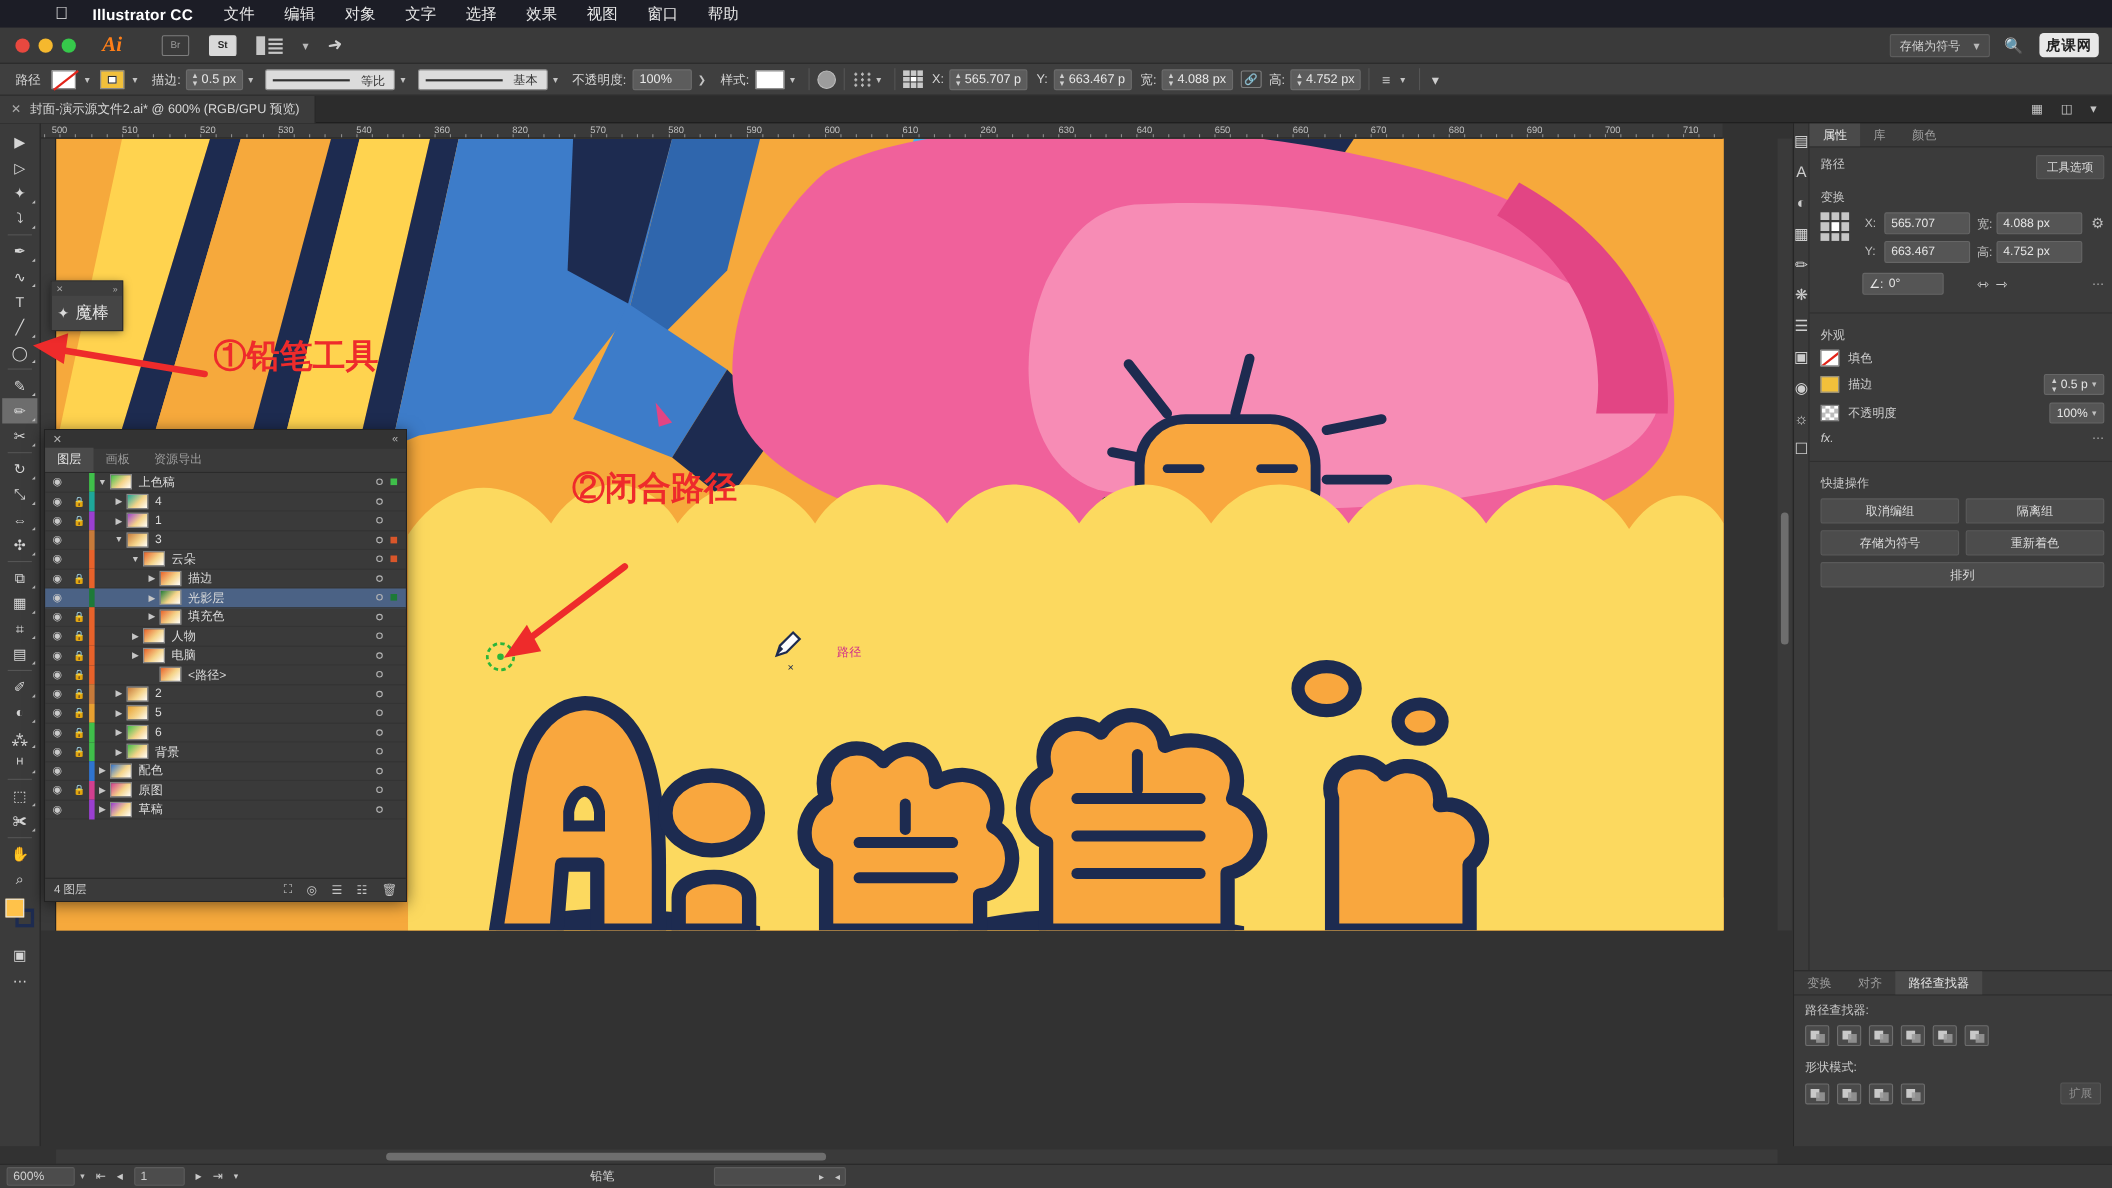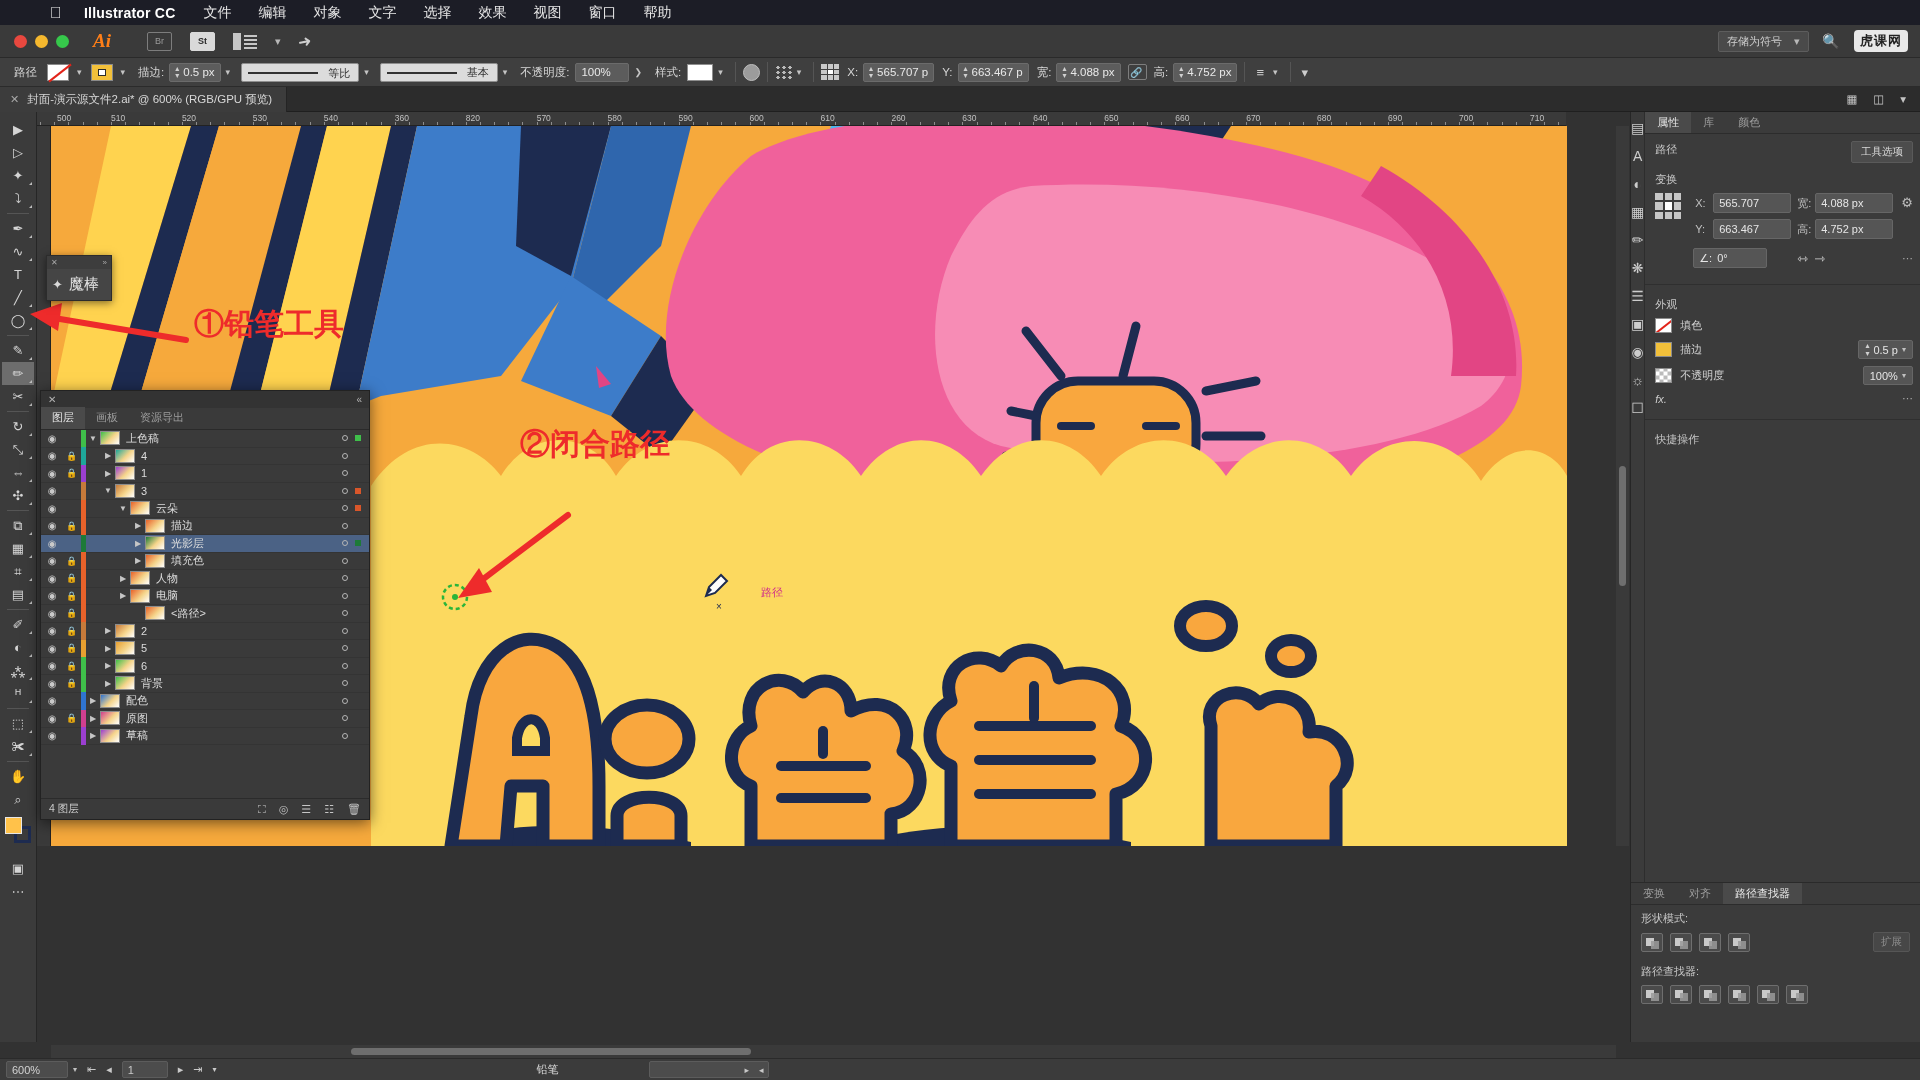--- a/index.html
+++ b/index.html
@@ -394,21 +394,21 @@
       <span>封面-演示源文件2.ai* @ 600% (RGB/GPU 预览)</span>
     </div>
     <div class="tabright">
       <span>▦</span>
       <span>◫</span>
       <span>▾</span>
     </div>
   </div>
 
   <div class="ruler-h" id="rulerH">
-      <span class="tick" style="left: 20px;">500</span>
+      <span class="tick" style="left: 10px;">500</span>
       <span class="mk" style="left: 3px;"></span>
       <span class="mk" style="left: 17.1903px;"></span>
       <span class="mk" style="left: 31.3805px;"></span>
       <span class="mk" style="left: 45.5708px;"></span>
       <span class="mk" style="left: 59.761px;"></span>
       <span class="tick" style="left: 73.9513px;">510</span>
       <span class="mk" style="left: 73.9513px;"></span>
       <span class="mk" style="left: 88.1415px;"></span>
       <span class="mk" style="left: 102.332px;"></span>
       <span class="mk" style="left: 116.522px;"></span>
@@ -1087,49 +1087,56 @@
         <div class="approw">
           <span style="color:#cdcdcd; font-style:italic;">fx.</span>
           <span style="margin-left:auto; color:#aaa;">⋯</span>
         </div>
       </div>
 
       <div class="rp-div"></div>
 
       <div class="rp-sec">
         <div class="rp-sec-title">快捷操作</div>
+        <div class="qa-grid">
+          <span class="qa-btn">取消编组</span>
+          <span class="qa-btn">隔离组</span>
+          <span class="qa-btn">存储为符号</span>
+          <span class="qa-btn">重新着色</span>
+          <span class="qa-btn qa-wide">排列</span>
+        </div>
       </div>
 
       <div class="pf">
         <div class="pf-tabs" id="pfTabs">
             <span class="rp-tab">变换</span>
             <span class="rp-tab">对齐</span>
             <span class="rp-tab act">路径查找器</span>
           </div>
-        <div class="pf-sec">
-          <div class="pf-title">形状模式:</div>
-          <div class="pf-icons">
-            <span class="pf-ic"></span>
-            <span class="pf-ic"></span>
-            <span class="pf-ic"></span>
-            <span class="pf-ic"></span>
-            <span class="pf-expand">扩展</span>
-          </div>
-        </div>
         <div class="pf-sec">
           <div class="pf-title">路径查找器:</div>
           <div class="pf-icons">
             <span class="pf-ic"></span>
             <span class="pf-ic"></span>
             <span class="pf-ic"></span>
             <span class="pf-ic"></span>
             <span class="pf-ic"></span>
             <span class="pf-ic"></span>
           </div>
         </div>
+        <div class="pf-sec">
+          <div class="pf-title">形状模式:</div>
+          <div class="pf-icons">
+            <span class="pf-ic"></span>
+            <span class="pf-ic"></span>
+            <span class="pf-ic"></span>
+            <span class="pf-ic"></span>
+            <span class="pf-expand">扩展</span>
+          </div>
+        </div>
       </div>
     </div>
   </div>
 
   <div class="statusbar">
     <div class="zoombox">
       <span>600%</span>
     </div>
     <span style="margin-left:5px; font-size:8px; color:#c0c0c0;">▾</span>
     <div class="sb-nav">

